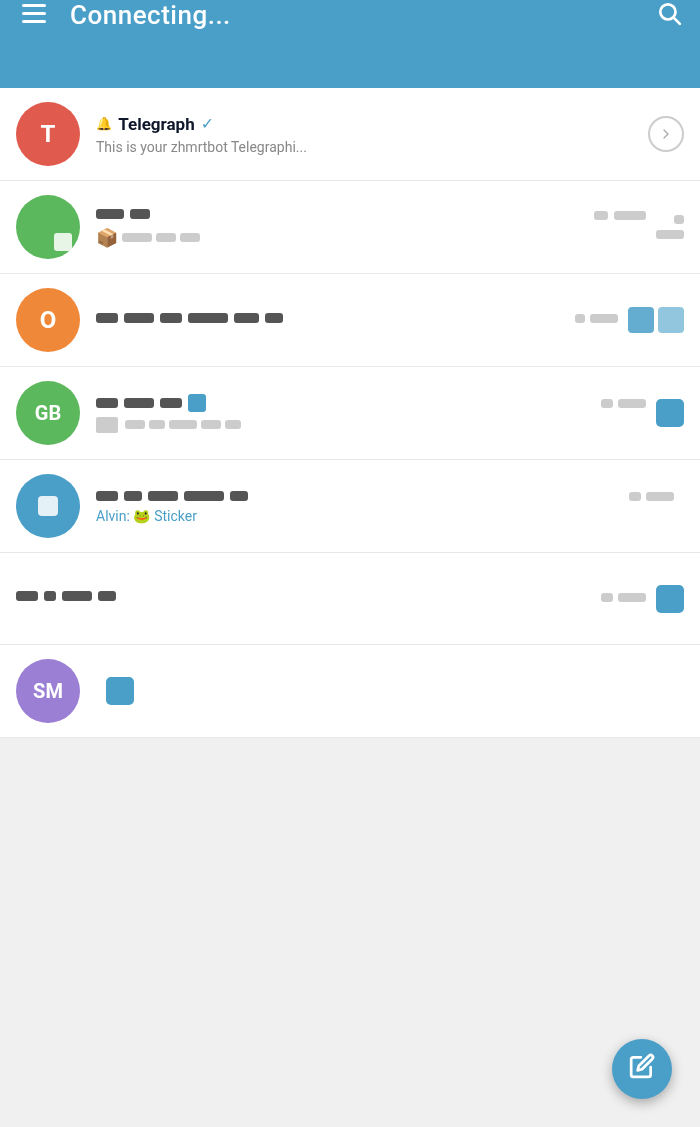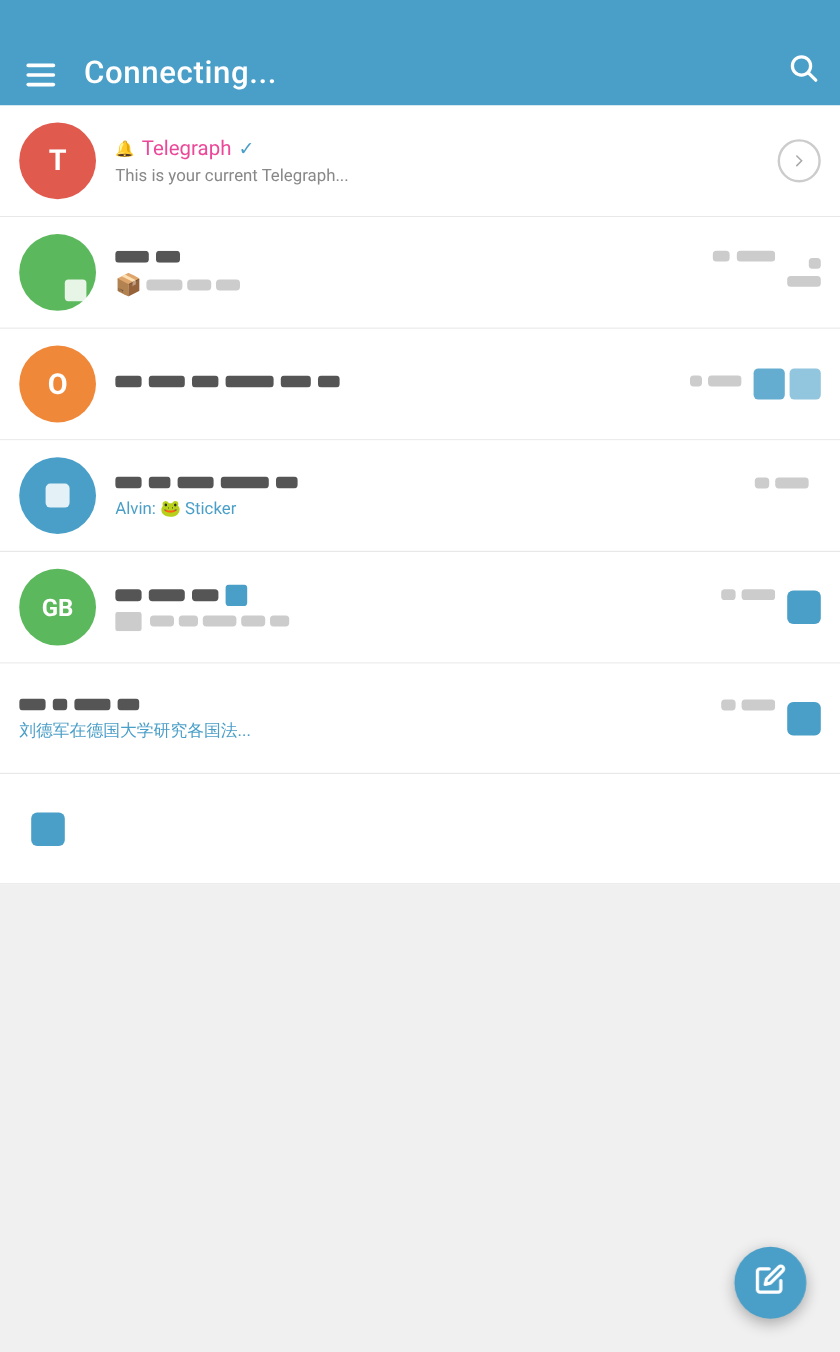--- a/index.html
+++ b/index.html
@@ -10,22 +10,22 @@
       background: #f0f0f0;
       position: relative;
       overflow-x: hidden;
     }
 
     
     .header {
       background: #4a9fc8;
       height: 88px;
       display: flex;
-      align-items: flex-end;
-      padding: 12px 18px;
+      align-items: flex-start;
+      padding: 0 18px;
       gap: 20px;
     }
     .header-menu-icon {
       color: white;
       font-size: 22px;
       cursor: pointer;
       display: flex;
       flex-direction: column;
       gap: 5px;
       padding: 4px;
@@ -118,22 +118,22 @@
     }
     .chat-name-area {
       display: flex;
       align-items: center;
       gap: 6px;
       flex: 1;
       overflow: hidden;
     }
     .chat-name {
       font-size: 17px;
-      font-weight: 400;
-      color: #ec4899;
+      font-weight: 700;
+      color: #0f172a;
       white-space: nowrap;
       overflow: hidden;
       text-overflow: ellipsis;
     }
     .verified-badge {
       color: #4a9fc8;
       font-size: 16px;
       flex-shrink: 0;
     }
     .chat-time {
@@ -247,21 +247,21 @@
     </div>
     <div class="chat-content">
       <div class="chat-top-row">
         <div class="chat-name-area">
           <span class="mute-icon">🔔</span>
           <span class="chat-name">Telegraph</span>
           <span class="verified-badge">✓</span>
         </div>
       </div>
       <div class="chat-preview-row">
-        <span class="chat-preview">This is your current Telegraph...</span>
+        <span class="chat-preview">This is your zhmrtbot Telegraphi...</span>
       </div>
     </div>
     <div class="chat-right">
       <div class="forward-icon">
         <svg width="16" height="16" viewBox="0 0 24 24" fill="none" stroke="#aaa" stroke-width="2" stroke-linecap="round">
           <polyline points="9 18 15 12 9 6"></polyline>
         </svg>
       </div>
     </div>
   </div>
@@ -312,46 +312,20 @@
           <span class="blur-block" style="width:10px;height:9px;"></span>
           <span class="blur-block" style="width:28px;height:9px;margin-left:2px;"></span>
         </div>
       </div>
     </div>
     <div class="chat-right">
       <div style="display:flex;align-items:center;gap:4px;">
         <div style="width:26px;height:26px;background:#4a9fc8;border-radius:4px;opacity:0.85;"></div>
         <div style="width:26px;height:26px;background:#4a9fc8;border-radius:4px;opacity:0.6;"></div>
       </div>
-    </div>
-  </div>
-
-  <div class="chat-item">
-    <div class="avatar avatar-blue" style="position:relative;">
-      <div style="width:20px;height:20px;background:rgba(255,255,255,0.85);border-radius:4px;"></div>
-    </div>
-    <div class="chat-content">
-      <div class="chat-top-row">
-        <div class="chat-name-area">
-          <span class="blur-block blur-block-dark" style="width:22px;"></span>
-          <span class="blur-block blur-block-dark" style="width:18px;"></span>
-          <span class="blur-block blur-block-dark" style="width:30px;"></span>
-          <span class="blur-block blur-block-dark" style="width:40px;"></span>
-          <span class="blur-block blur-block-dark" style="width:18px;"></span>
-        </div>
-        <div class="chat-time">
-          <span class="blur-block" style="width:12px;height:9px;"></span>
-          <span class="blur-block" style="width:28px;height:9px;margin-left:2px;"></span>
-        </div>
-      </div>
-      <div class="chat-preview-row">
-        <span class="chat-preview colored">Alvin: 🐸 Sticker</span>
-      </div>
-    </div>
-    <div class="chat-right">
     </div>
   </div>
 
   <div class="chat-item">
     <div class="avatar avatar-green2">
       <span class="avatar-letter" style="font-size:20px;">GB</span>
     </div>
     <div class="chat-content">
       <div class="chat-top-row">
         <div class="chat-name-area">
@@ -373,43 +347,69 @@
         <span class="blur-block" style="width:20px;height:9px;"></span>
         <span class="blur-block" style="width:16px;height:9px;"></span>
       </div>
     </div>
     <div class="chat-right">
       <div style="width:28px;height:28px;background:#4a9fc8;border-radius:5px;"></div>
     </div>
   </div>
 
   <div class="chat-item">
+    <div class="avatar avatar-blue" style="position:relative;">
+      <div style="width:20px;height:20px;background:rgba(255,255,255,0.85);border-radius:4px;"></div>
+    </div>
+    <div class="chat-content">
+      <div class="chat-top-row">
+        <div class="chat-name-area">
+          <span class="blur-block blur-block-dark" style="width:22px;"></span>
+          <span class="blur-block blur-block-dark" style="width:18px;"></span>
+          <span class="blur-block blur-block-dark" style="width:30px;"></span>
+          <span class="blur-block blur-block-dark" style="width:40px;"></span>
+          <span class="blur-block blur-block-dark" style="width:18px;"></span>
+        </div>
+        <div class="chat-time">
+          <span class="blur-block" style="width:12px;height:9px;"></span>
+          <span class="blur-block" style="width:28px;height:9px;margin-left:2px;"></span>
+        </div>
+      </div>
+      <div class="chat-preview-row">
+        <span class="chat-preview colored">Alvin: 🐸 Sticker</span>
+      </div>
+    </div>
+    <div class="chat-right">
+    </div>
+  </div>
+
+  <div class="chat-item">
     <div class="chat-content">
       <div class="chat-top-row">
         <div class="chat-name-area">
           <span class="blur-block blur-block-dark" style="width:22px;"></span>
           <span class="blur-block blur-block-dark" style="width:12px;"></span>
           <span class="blur-block blur-block-dark" style="width:30px;"></span>
           <span class="blur-block blur-block-dark" style="width:18px;"></span>
         </div>
         <div class="chat-time">
           <span class="blur-block" style="width:12px;height:9px;"></span>
           <span class="blur-block" style="width:28px;height:9px;margin-left:2px;"></span>
         </div>
       </div>
-      <div class="chat-preview-row">
-        <span class="chat-preview colored">刘德军在德国大学研究各国法...</span>
-      </div>
     </div>
     <div class="chat-right">
       <div style="width:28px;height:28px;background:#4a9fc8;border-radius:5px;"></div>
     </div>
   </div>
 
   <div class="chat-item">
+    <div class="avatar avatar-purple">
+      <span class="avatar-letter" style="font-size:20px;">SM</span>
+    </div>
     <div class="chat-right">
       <div style="width:28px;height:28px;background:#4a9fc8;border-radius:5px;"></div>
     </div>
   </div>
 
 </div>
 
 <div class="fab">
   <span class="fab-icon">
     <svg width="26" height="26" viewBox="0 0 24 24" fill="none" stroke="white" stroke-width="2.5" stroke-linecap="round" stroke-linejoin="round">

